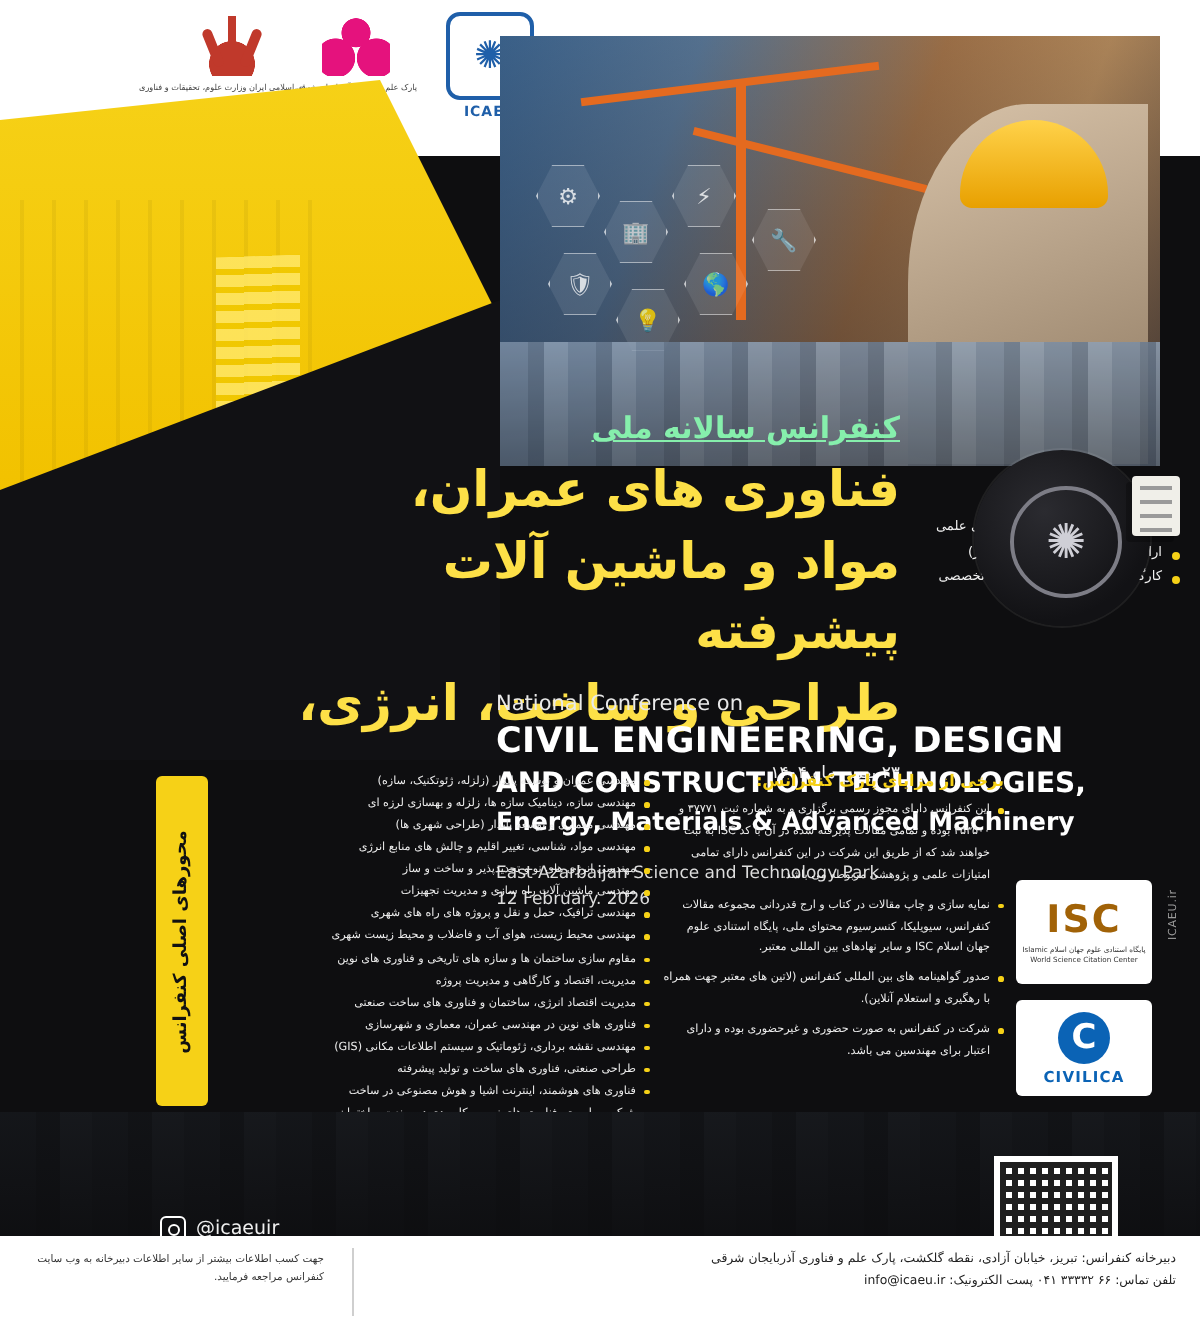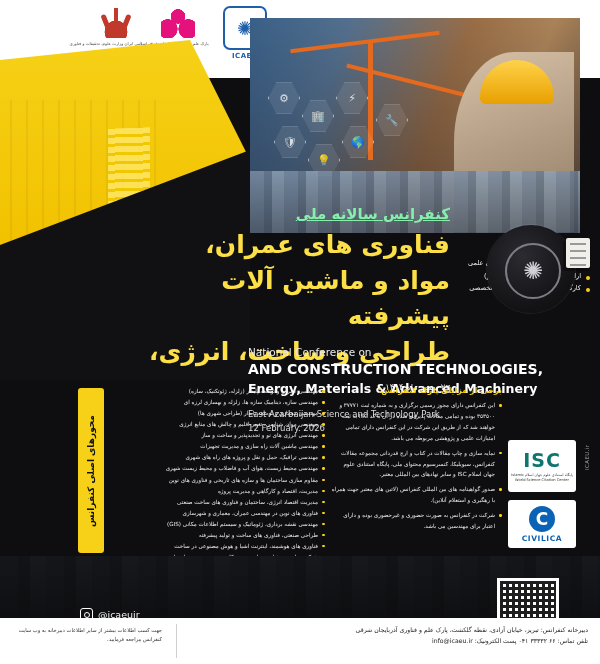--- a/index.html
+++ b/index.html
@@ -221,21 +221,21 @@
   }
   .benefits .bitem:before{
     content:"";position:absolute;right:0;top:4px;width:2.6px;height:2.6px;background:#f6d117;border-radius:50%;
   }
 
   
   .badge-isc{
     position:absolute;left:508px;top:440px;width:68px;height:52px;background:#fff;border-radius:3px;
     display:flex;flex-direction:column;align-items:center;justify-content:center;
   }
-  .badge-isc .big{font-size:19px;font-weight:bold;color:#0f766e;letter-spacing:1px;}
+  .badge-isc .big{font-size:19px;font-weight:bold;color:#a16207;letter-spacing:1px;}
   .badge-isc .sm{font-size:3.6px;color:#333;direction:rtl;text-align:center;line-height:1.5;margin-top:2px;}
   .badge-civ{
     position:absolute;left:508px;top:500px;width:68px;height:48px;background:#fff;border-radius:3px;
     display:flex;flex-direction:column;align-items:center;justify-content:center;
   }
   .civ-c{
     width:26px;height:26px;border-radius:50%;background:#0b63b5;color:#fff;
     display:flex;align-items:center;justify-content:center;font-size:17px;font-weight:bold;
   }
   .badge-civ .nm{font-size:7.5px;font-weight:bold;color:#0b63b5;letter-spacing:.6px;margin-top:2px;}
@@ -362,20 +362,21 @@
       <div>مواد و ماشین آلات پیشرفته</div>
       <div>طراحی و ساخت، انرژی،</div>
     </div>
     <div class="fa-sub">
       <div>۲۳ بهمن ماه ۱۴۰۴</div>
     </div>
   </div>
 
   <div class="en">
     <div class="small">National Conference on</div>
+    <div class="l1">CIVIL ENGINEERING, DESIGN</div>
     <div class="l2">AND CONSTRUCTION TECHNOLOGIES,</div>
     <div class="l3">Energy, Materials &amp; Advanced Machinery</div>
     <div class="venue">
       <div>East Azarbaijan Science and Technology Park</div>
       <div>12 February. 2026</div>
     </div>
   </div>
 
   <div class="axes-tab">
     <span>محورهای اصلی کنفرانس</span>

